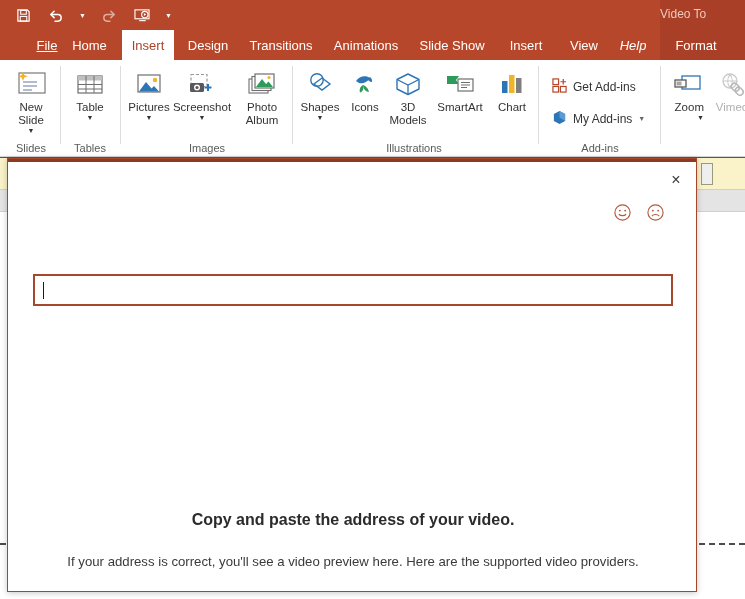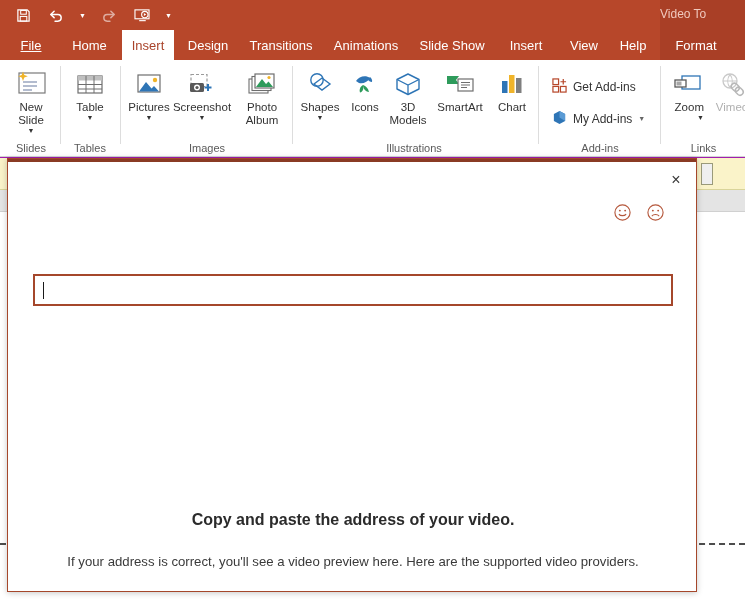--- a/index.html
+++ b/index.html
@@ -274,30 +274,30 @@
         </svg>
     </div>
     <div class="qat-caret">▼</div>
   </div>
 
   <div class="titlebar-title">Video To</div>
 
   <div class="tabstrip"></div>
   <div class="tabstrip-right-shade"></div>
 
-  <div class="tab" style="left:10px;width:42px;text-decoration:underline;">File</div>
+  <div class="tab" style="left:26px;width:42px;text-decoration:underline;">File</div>
   <div class="tab" style="left:62px;width:55px;">Home</div>
   <div class="tab active" style="left:122px;width:52px;">Insert</div>
   <div class="tab" style="left:181px;width:54px;">Design</div>
   <div class="tab" style="left:240px;width:82px;">Transitions</div>
   <div class="tab" style="left:325px;width:82px;">Animations</div>
   <div class="tab" style="left:412px;width:80px;">Slide Show</div>
   <div class="tab" style="left:498px;width:56px;">Insert</div>
   <div class="tab" style="left:562px;width:44px;">View</div>
-  <div class="tab" style="left:612px;width:42px;">Help</div>
+  <div class="tab" style="left:612px;width:42px;font-style:italic;">Help</div>
   <div class="tab contextual" style="left:668px;width:56px;">Format</div>
 
   <div class="ribbon">
 
     <div class="rsep" style="left:60px;"></div>
     <div class="rsep" style="left:120px;"></div>
     <div class="rsep" style="left:292px;"></div>
     <div class="rsep" style="left:538px;"></div>
     <div class="rsep" style="left:660px;"></div>
 
@@ -468,23 +468,20 @@
       <span class="ricon">
         <svg width="30" height="26" viewBox="0 0 30 26">
             <circle cx="13" cy="9" r="7" fill="none" stroke="#C9C9C9" stroke-width="1.3"></circle>
             <path d="M6 9h14M13 2.3c3 4 3 9.4 0 13.4M13 2.3c-3 4-3 9.4 0 13.4" fill="none" stroke="#C9C9C9" stroke-width="1.1"></path>
             <path d="M15 16.5a3.2 3.2 0 0 1 4.5-4.5l2 2a3.2 3.2 0 0 1-4.5 4.5z" fill="none" stroke="#B8B8B8" stroke-width="1.5"></path>
             <path d="M19 20.5a3.2 3.2 0 0 1 4.5-4.5l2 2a3.2 3.2 0 0 1-4.5 4.5z" fill="none" stroke="#B8B8B8" stroke-width="1.5"></path>
           </svg>
       </span>
       <span class="rlabel">Vimeo</span>
     </div>
-    <div class="rgroup" style="left:662px;width:83px;">
-      <div class="rgroup-label">Links</div>
-    </div>
 
   </div>
 
   <div class="dialog">
     <div class="dlg-topbar"></div>
 
     <div class="dlg-close">×</div>
 
     <div class="dlg-feedback">
       <span class="fb">

